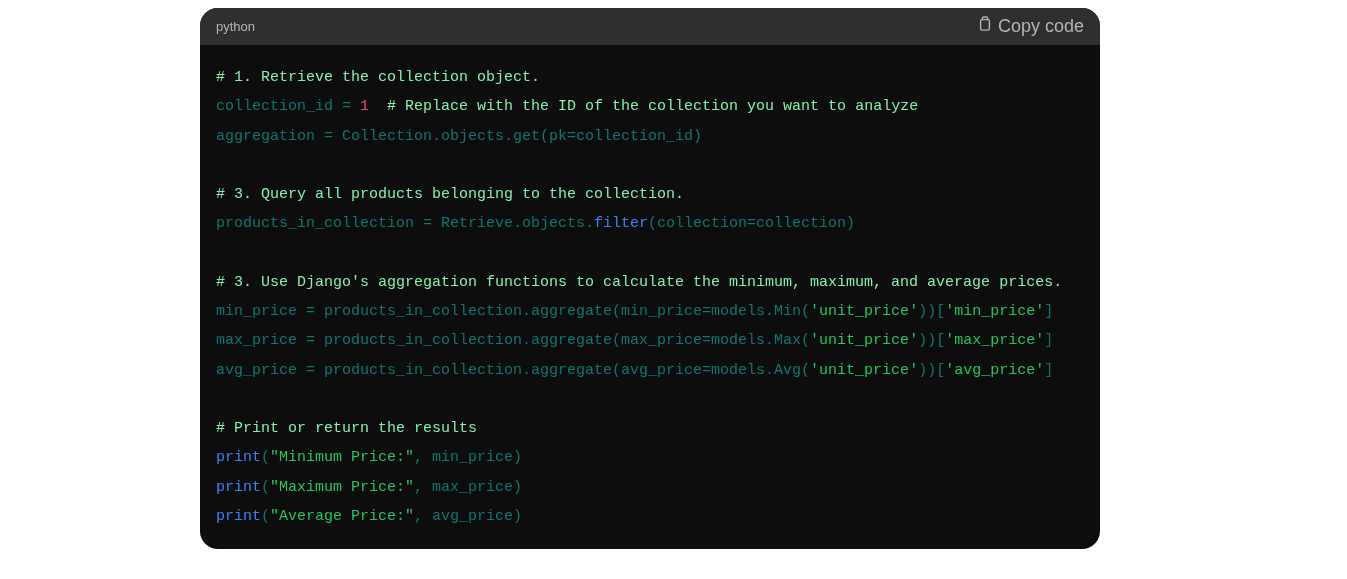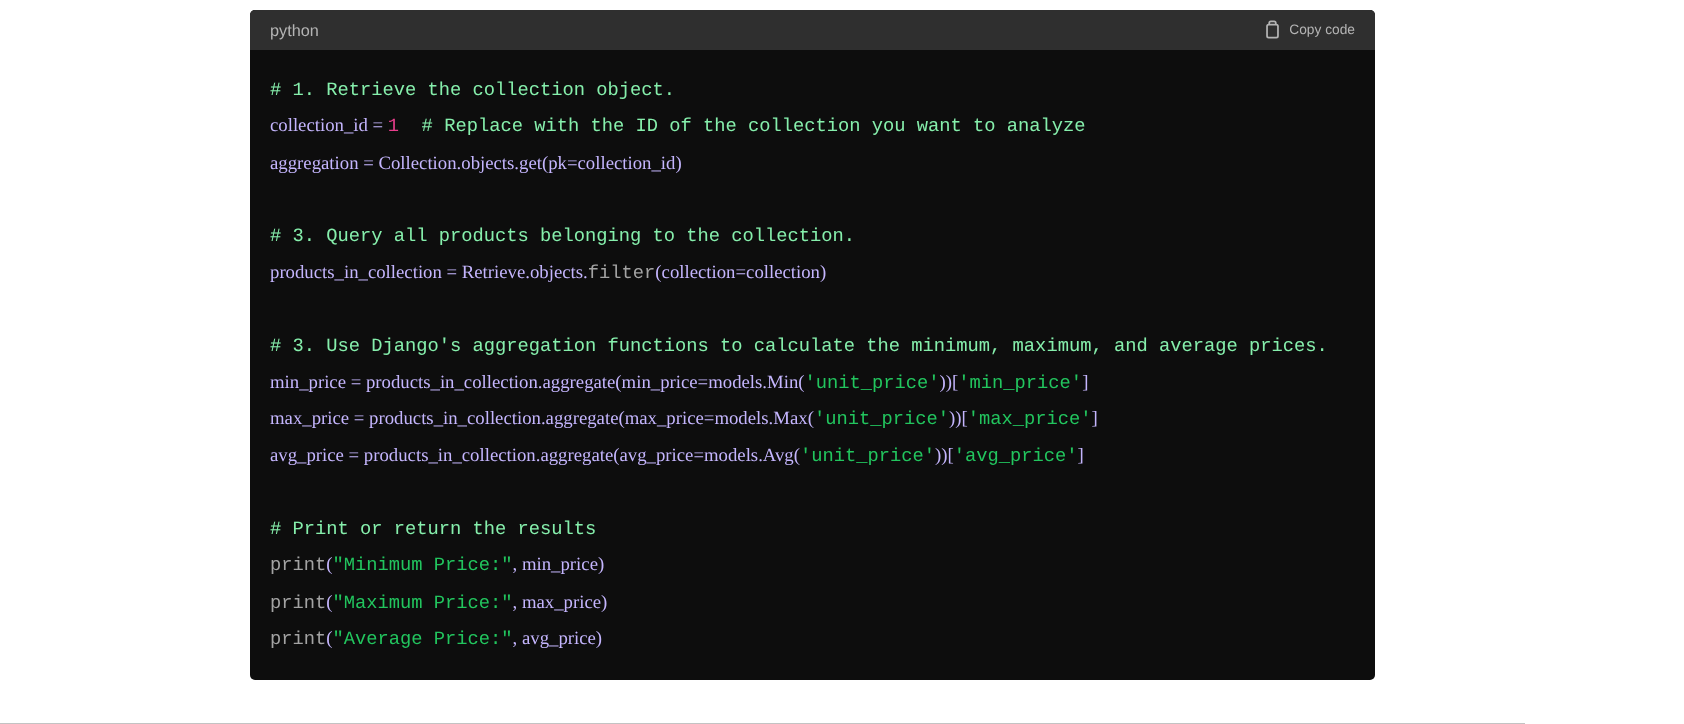--- a/index.html
+++ b/index.html
@@ -9,64 +9,64 @@
     }
     body {
       background: #ffffff;
       font-family: -apple-system, BlinkMacSystemFont, "Segoe UI", sans-serif;
       padding: 8px 0;
     }
     .code-block {
       width: 900px;
       margin: 0 0 0 200px;
       background: #0d0d0d;
-      border-radius: 4px;
+      border-radius: 18px;
       overflow: hidden;
     }
     .code-header {
       background: #2f2f2f;
       display: flex;
       justify-content: space-between;
       align-items: center;
       padding: 8px 16px;
       color: #b4b4b4;
       font-size: 13px;
     }
     .lang-label {
       font-weight: 400;
     }
     .copy-button {
       display: flex;
-      align-items: center;
+      align-items: flex-start;
       gap: 6px;
       background: none;
       border: none;
       color: #b4b4b4;
       cursor: pointer;
-      font-size: 11px;
+      font-size: 18px;
       font-family: inherit;
     }
     .clipboard-icon {
       width: 14px;
       height: 16px;
       display: inline-block;
     }
     .code-body {
       padding: 18px 16px 18px 16px;
       overflow-x: hidden;
       font-family: "SFMono-Regular", Consolas, "Liberation Mono", Menlo, monospace;
       font-size: 15px;
       line-height: 1.95;
       color: #e5e5e5;
       white-space: pre;
     }
     .c { color: #86efac; }
-    .n { color: #c4b5fd; font-family: Liberation Serif, serif; }
+    .n { color: #0f766e; }
     .num { color: #e83e8c; }
-    .fn { color: #a3a3a3; }
+    .fn { color: #3b82f6; }
     .str { color: #22c55e; }
   </style>
 </head>
 <body>
 
 <div class="code-block">
   <div class="code-header">
     <span class="lang-label">python</span>
     <button class="copy-button">
       <span class="clipboard-icon">

